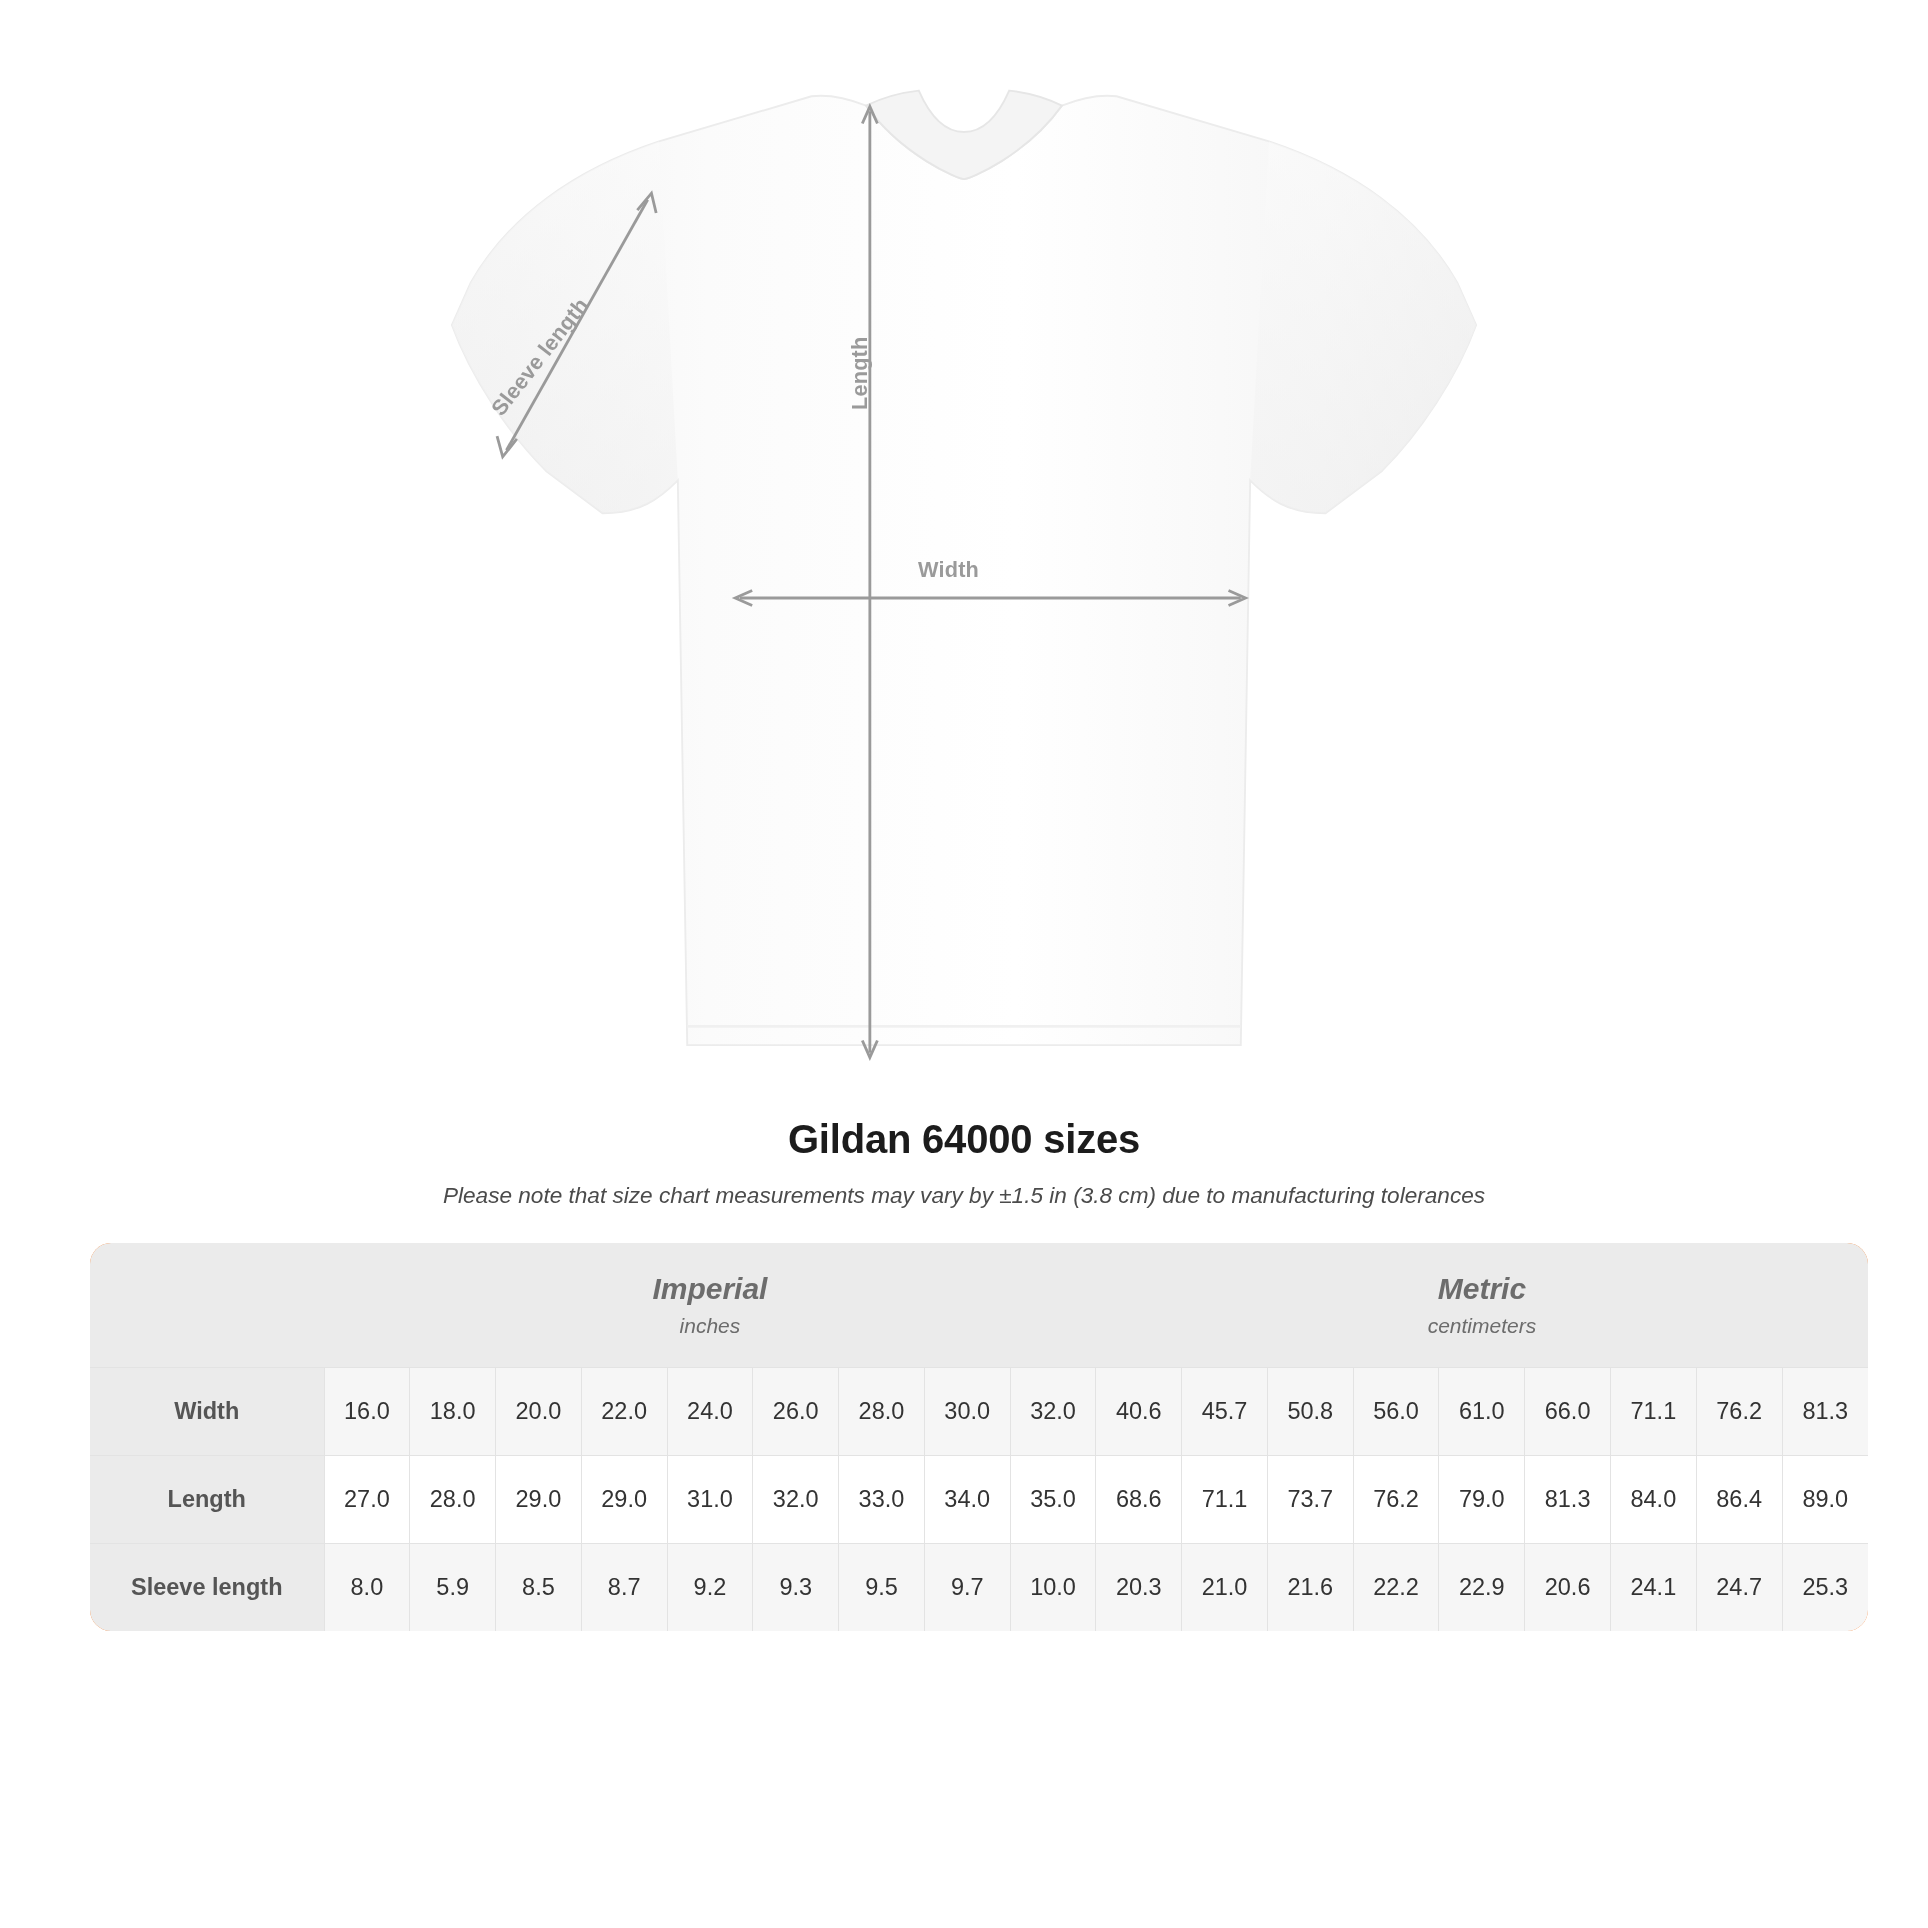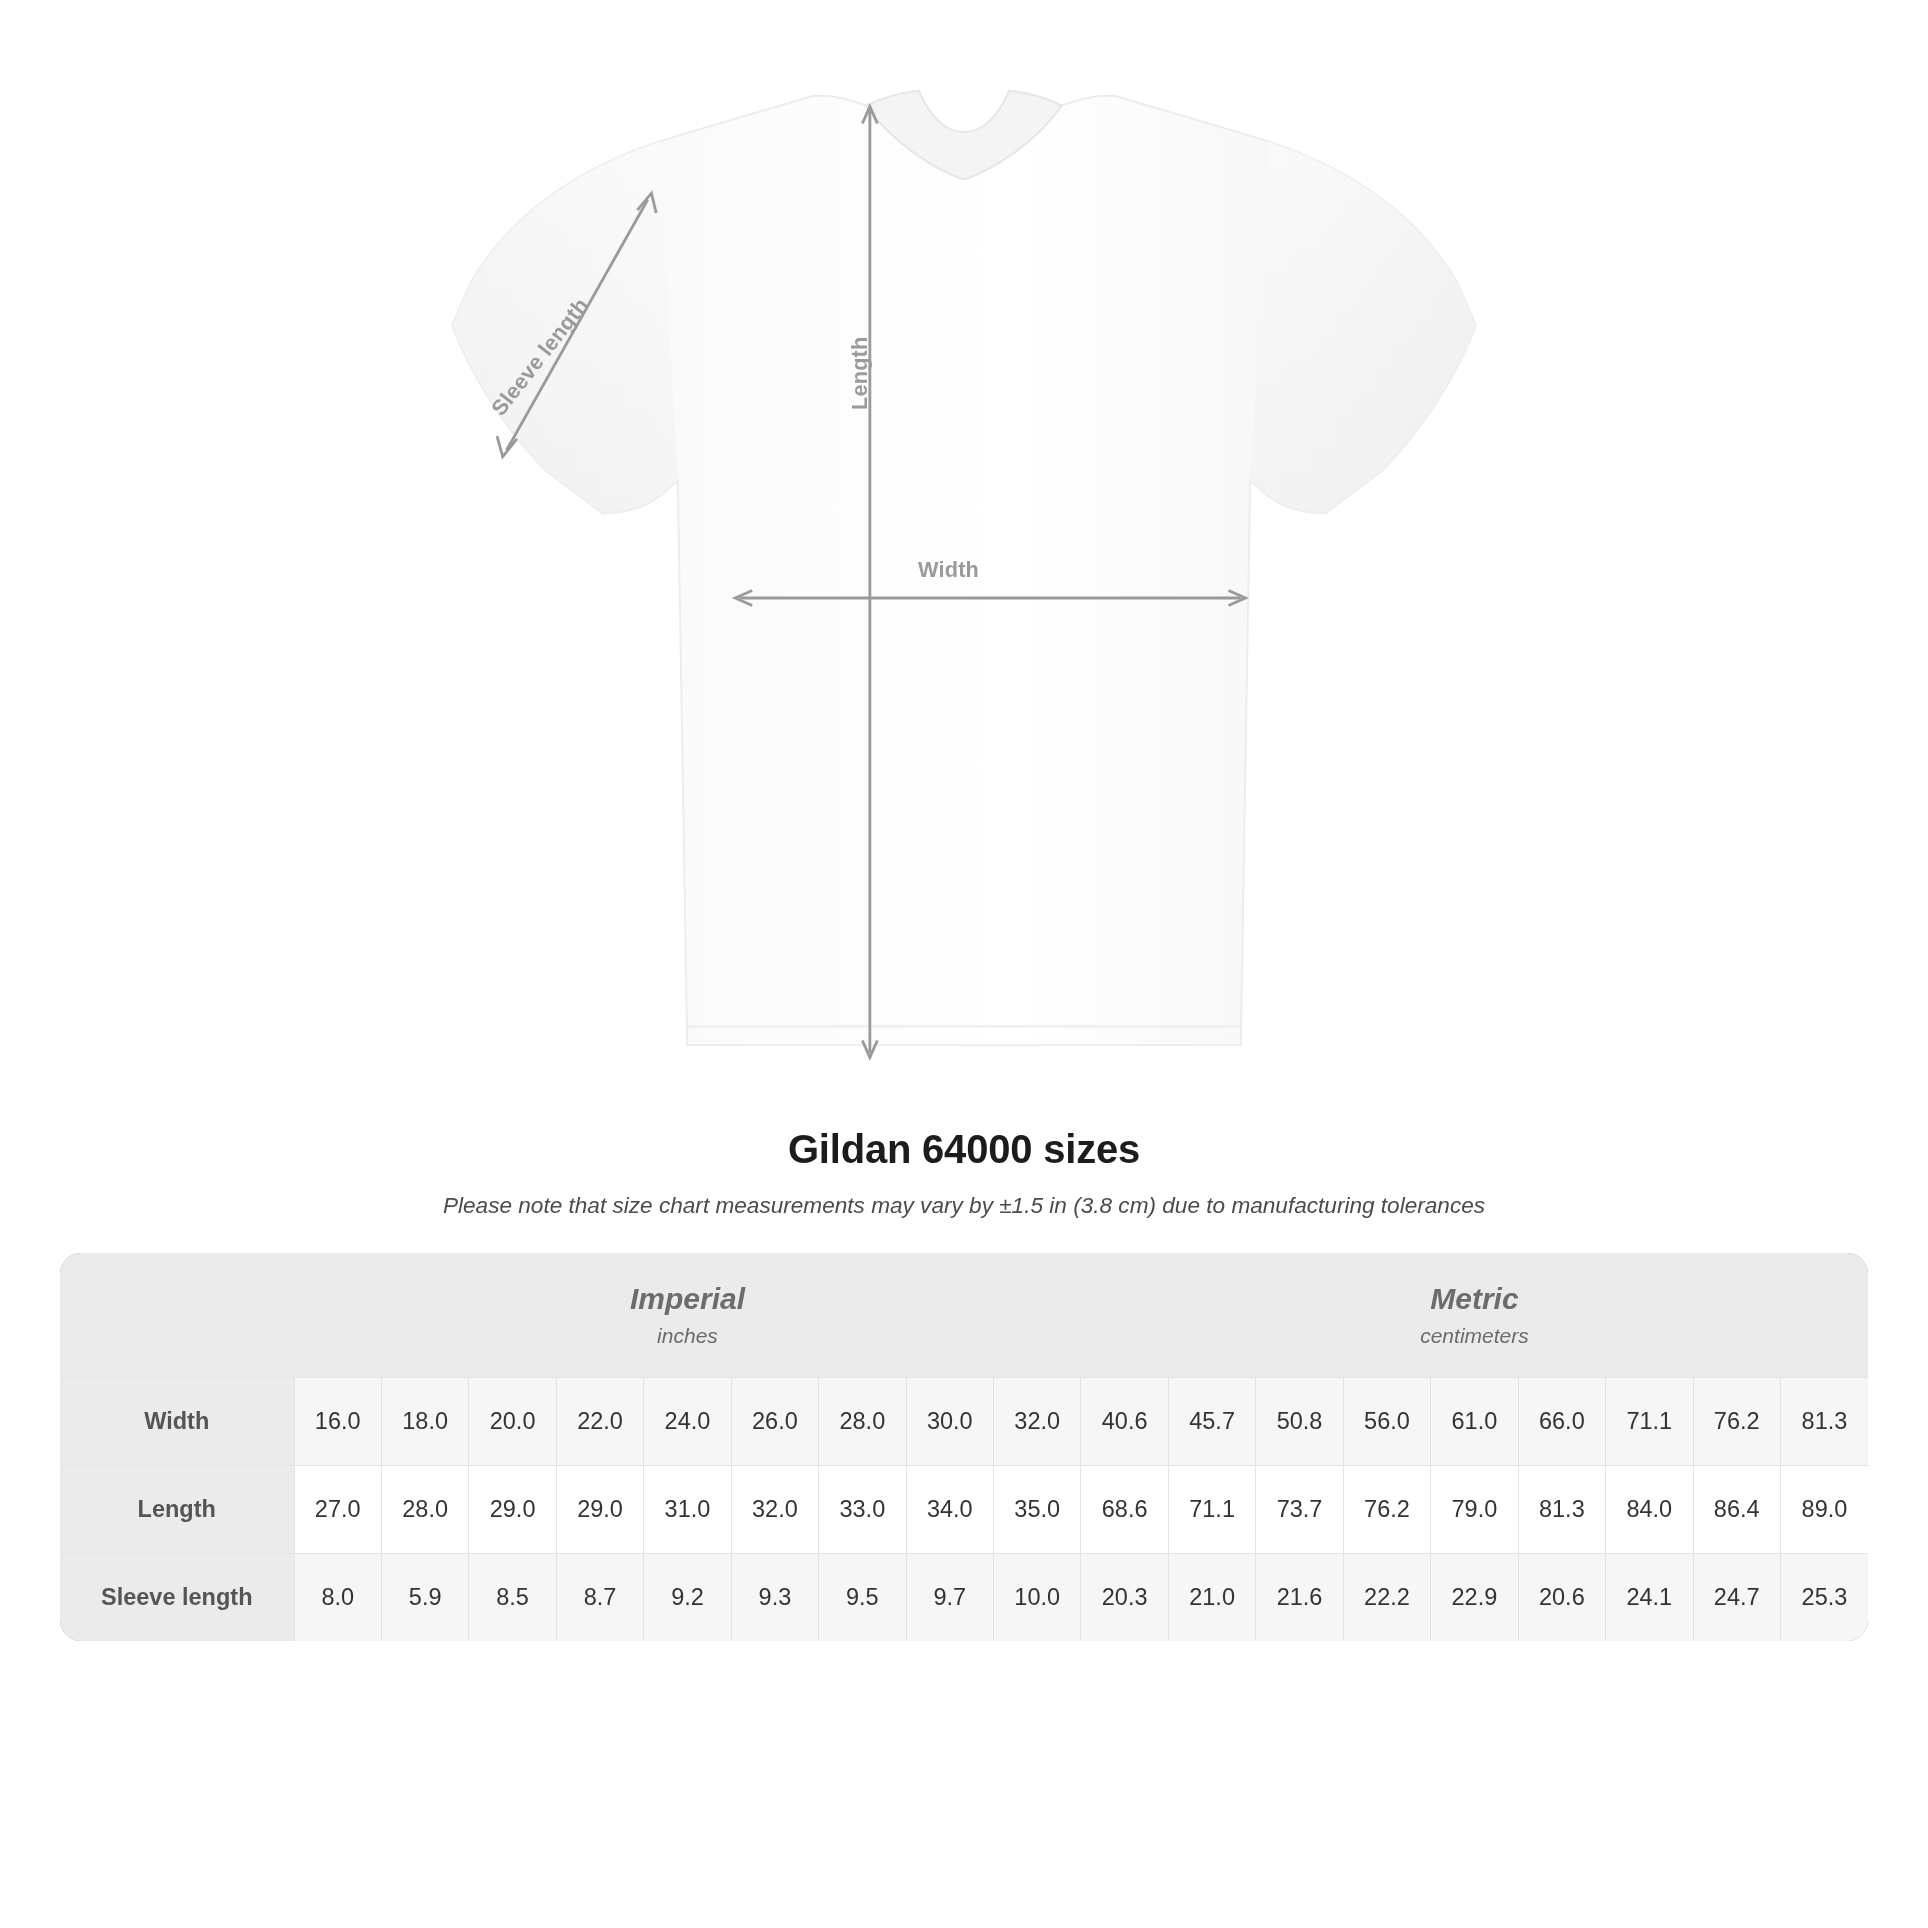--- a/index.html
+++ b/index.html
@@ -52,38 +52,38 @@
   .dim-label.sleeve-label {
     left: 486px;
     top: 405px;
     transform: rotate(-52deg);
     transform-origin: left top;
   }
 
   
   .title-block {
     text-align: center;
-    margin-top: 11px;
+    margin-top: 1px;
   }
   .chart-title {
     font-size: 40px;
     font-weight: bold;
     color: #1c1c1c;
     letter-spacing: -0.2px;
   }
   .chart-note {
     margin-top: 21px;
     font-size: 22.6px;
     font-style: italic;
     color: #4b4b4b;
   }
 
   
   .table-wrap {
-    margin: 34px 60px 0 60px;
+    margin: 34px 60px 0 90px;
     border-radius: 21px;
     overflow: hidden;
     background: #f97316;
   }
   table.size-table {
     border-collapse: collapse;
     width: 100%;
     table-layout: fixed;
   }
   table.size-table td, table.size-table th {

